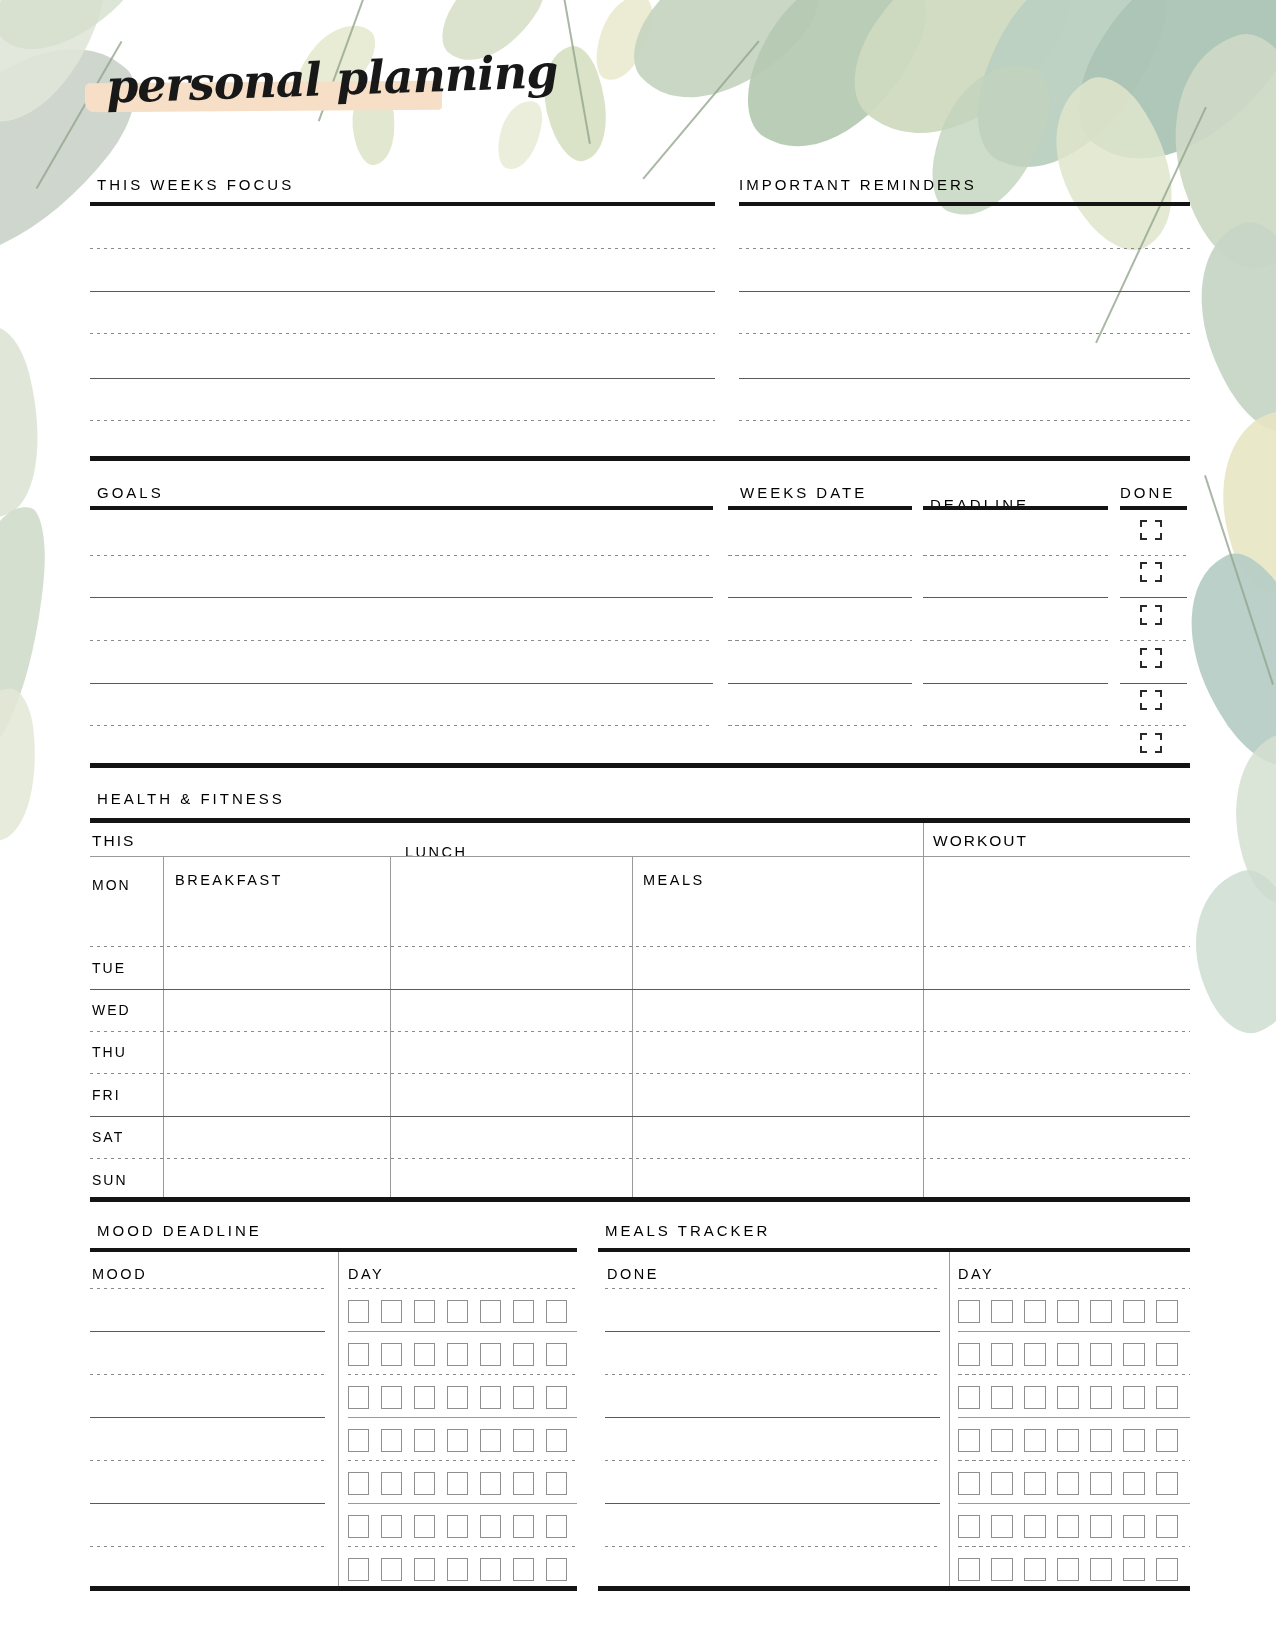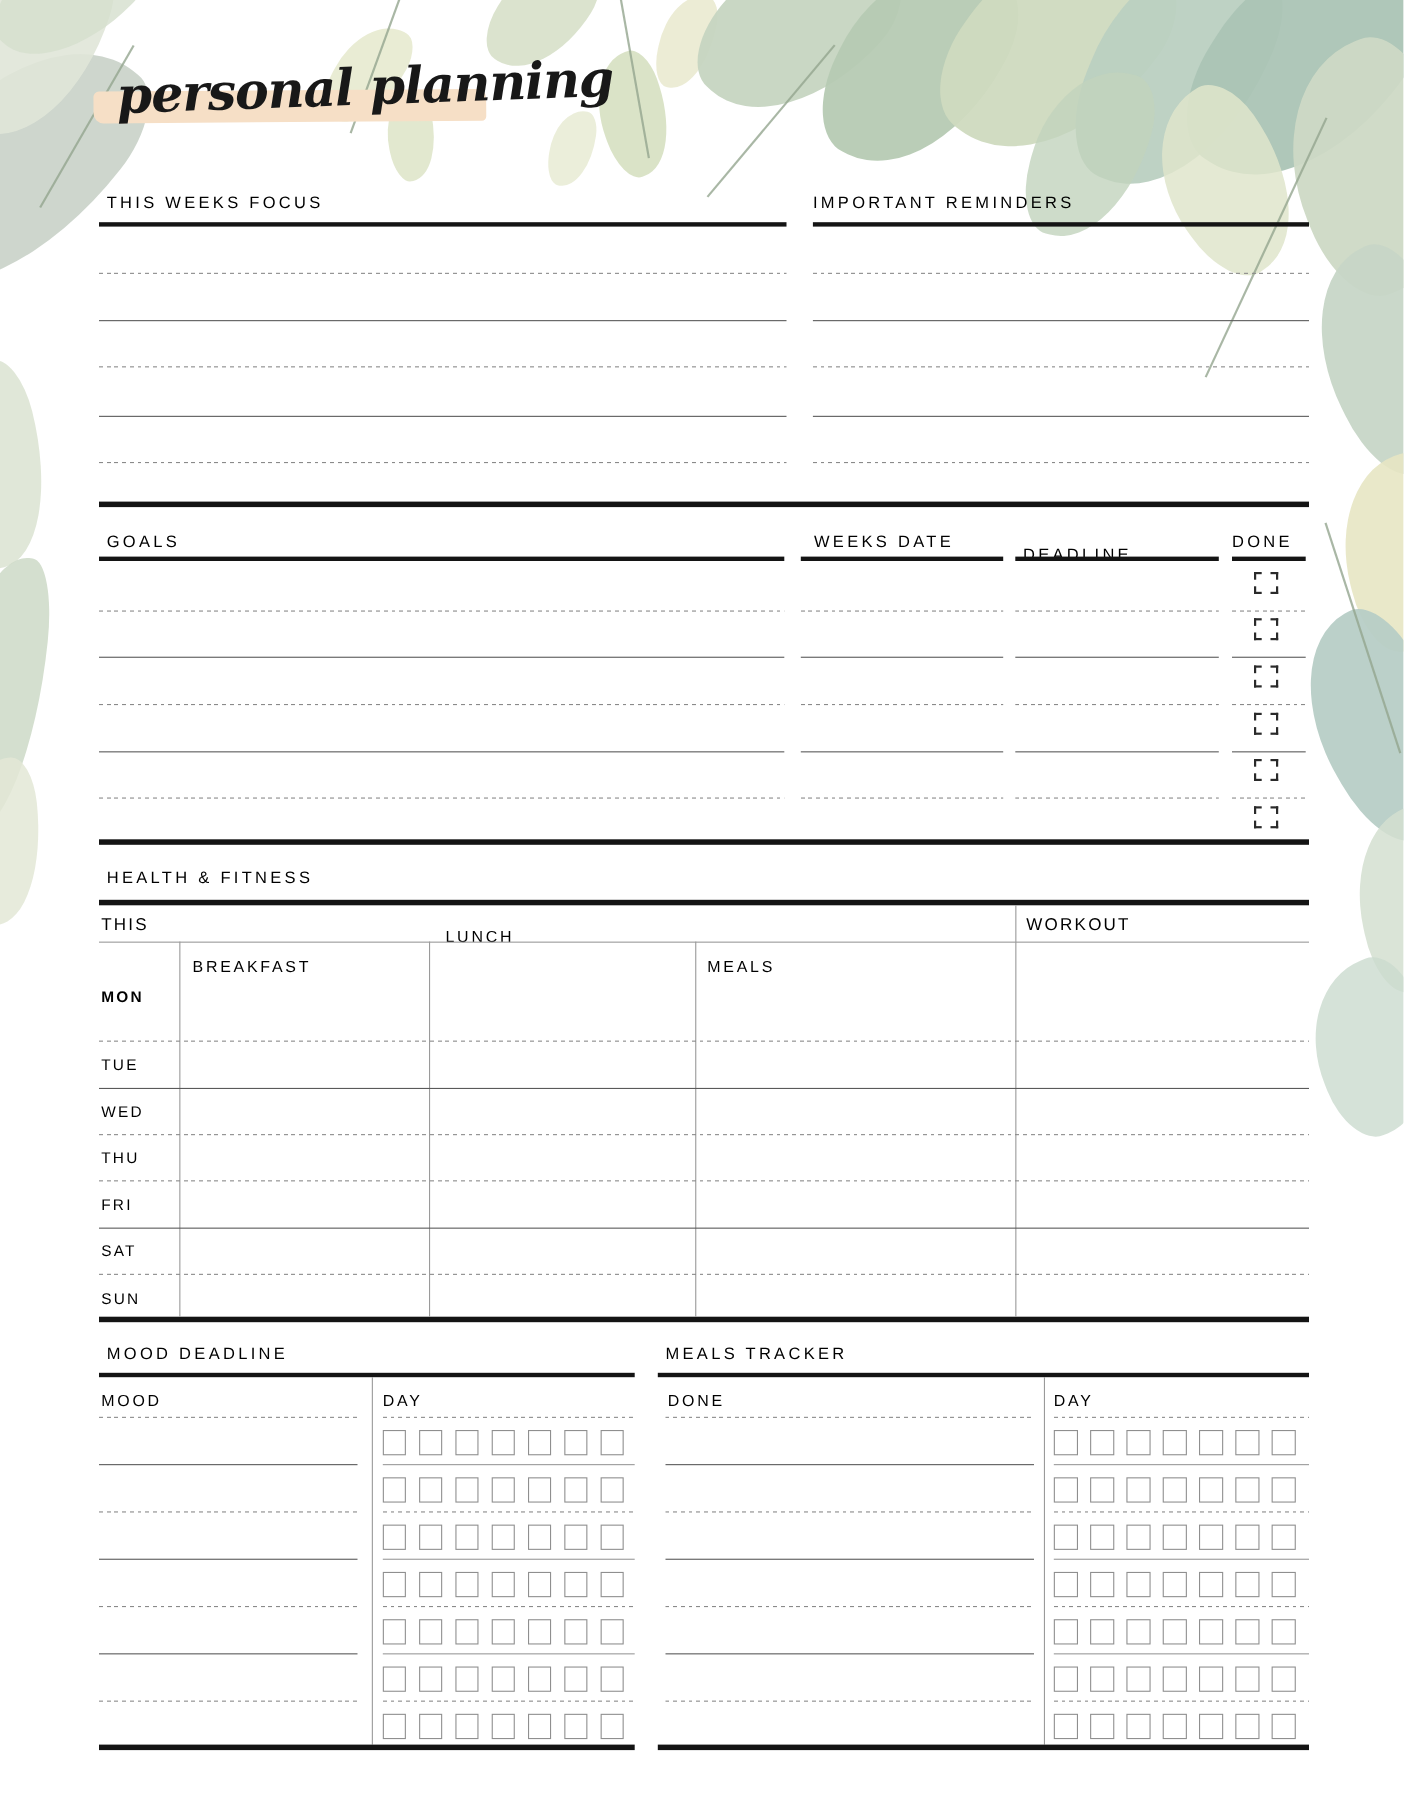--- a/index.html
+++ b/index.html
@@ -151,21 +151,21 @@
         <div class="vln" style="left: 923px; top: 823px; height: 374px;"></div>
         <div class="vln" style="left: 163px; top: 856px; height: 341px;"></div>
         <div class="vln" style="left: 390px; top: 856px; height: 341px;"></div>
         <div class="vln" style="left: 632px; top: 856px; height: 341px;"></div>
         <div class="ln dashed" style="left: 90px; top: 946px; width: 1100px;"></div>
         <div class="ln solid" style="left: 90px; top: 989px; width: 1100px;"></div>
         <div class="ln dashed" style="left: 90px; top: 1031px; width: 1100px;"></div>
         <div class="ln dashed" style="left: 90px; top: 1073px; width: 1100px;"></div>
         <div class="ln solid" style="left: 90px; top: 1116px; width: 1100px;"></div>
         <div class="ln dashed" style="left: 90px; top: 1158px; width: 1100px;"></div>
-        <div class="day" style="left: 92px; top: 898px; font-weight: bold;">MON</div>
+        <div class="day" style="left: 92px; top: 877px;">MON</div>
         <div class="day" style="left: 92px; top: 960px;">TUE</div>
         <div class="day" style="left: 92px; top: 1002px;">WED</div>
         <div class="day" style="left: 92px; top: 1044px;">THU</div>
         <div class="day" style="left: 92px; top: 1087px;">FRI</div>
         <div class="day" style="left: 92px; top: 1129px;">SAT</div>
         <div class="day" style="left: 92px; top: 1172px;">SUN</div>
         <div class="ln thick" style="left: 90px; top: 1248px; width: 487px;"></div>
         <div class="ln thick" style="left: 598px; top: 1248px; width: 592px;"></div>
         <div class="ln dashed" style="left: 90px; top: 1288px; width: 235px;"></div>
         <div class="ln dashed" style="left: 348px; top: 1288px; width: 229px;"></div>

